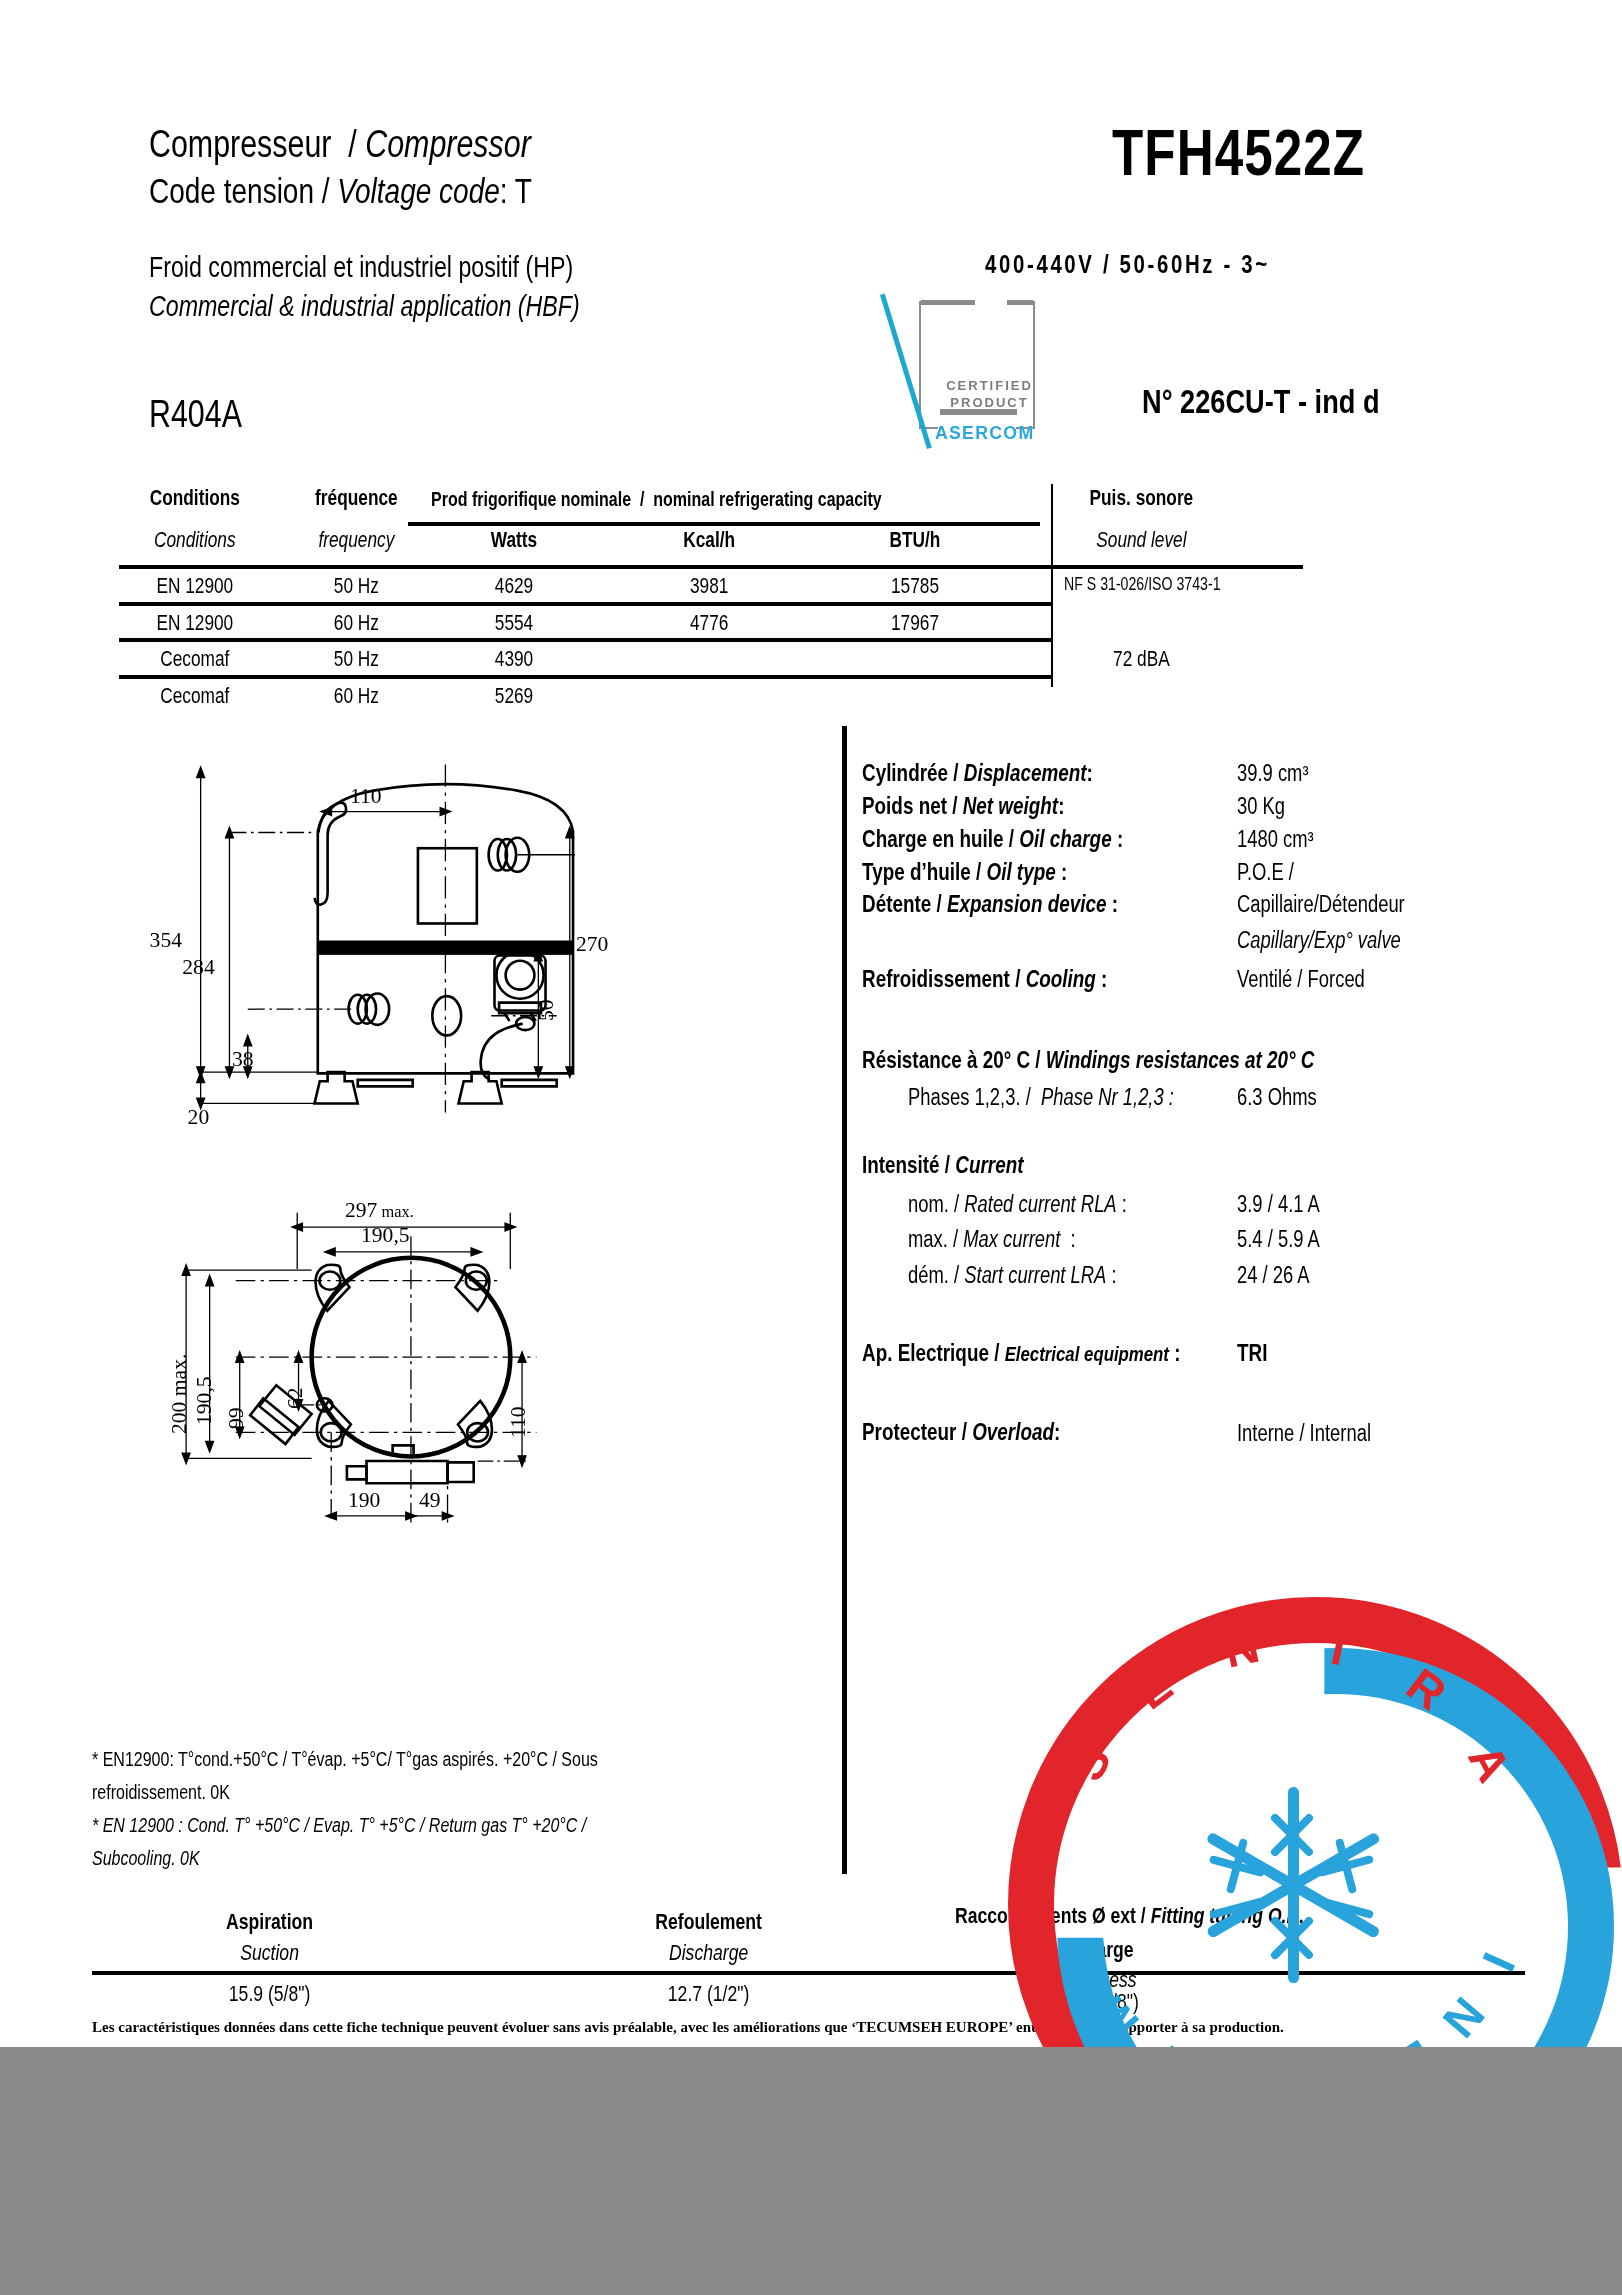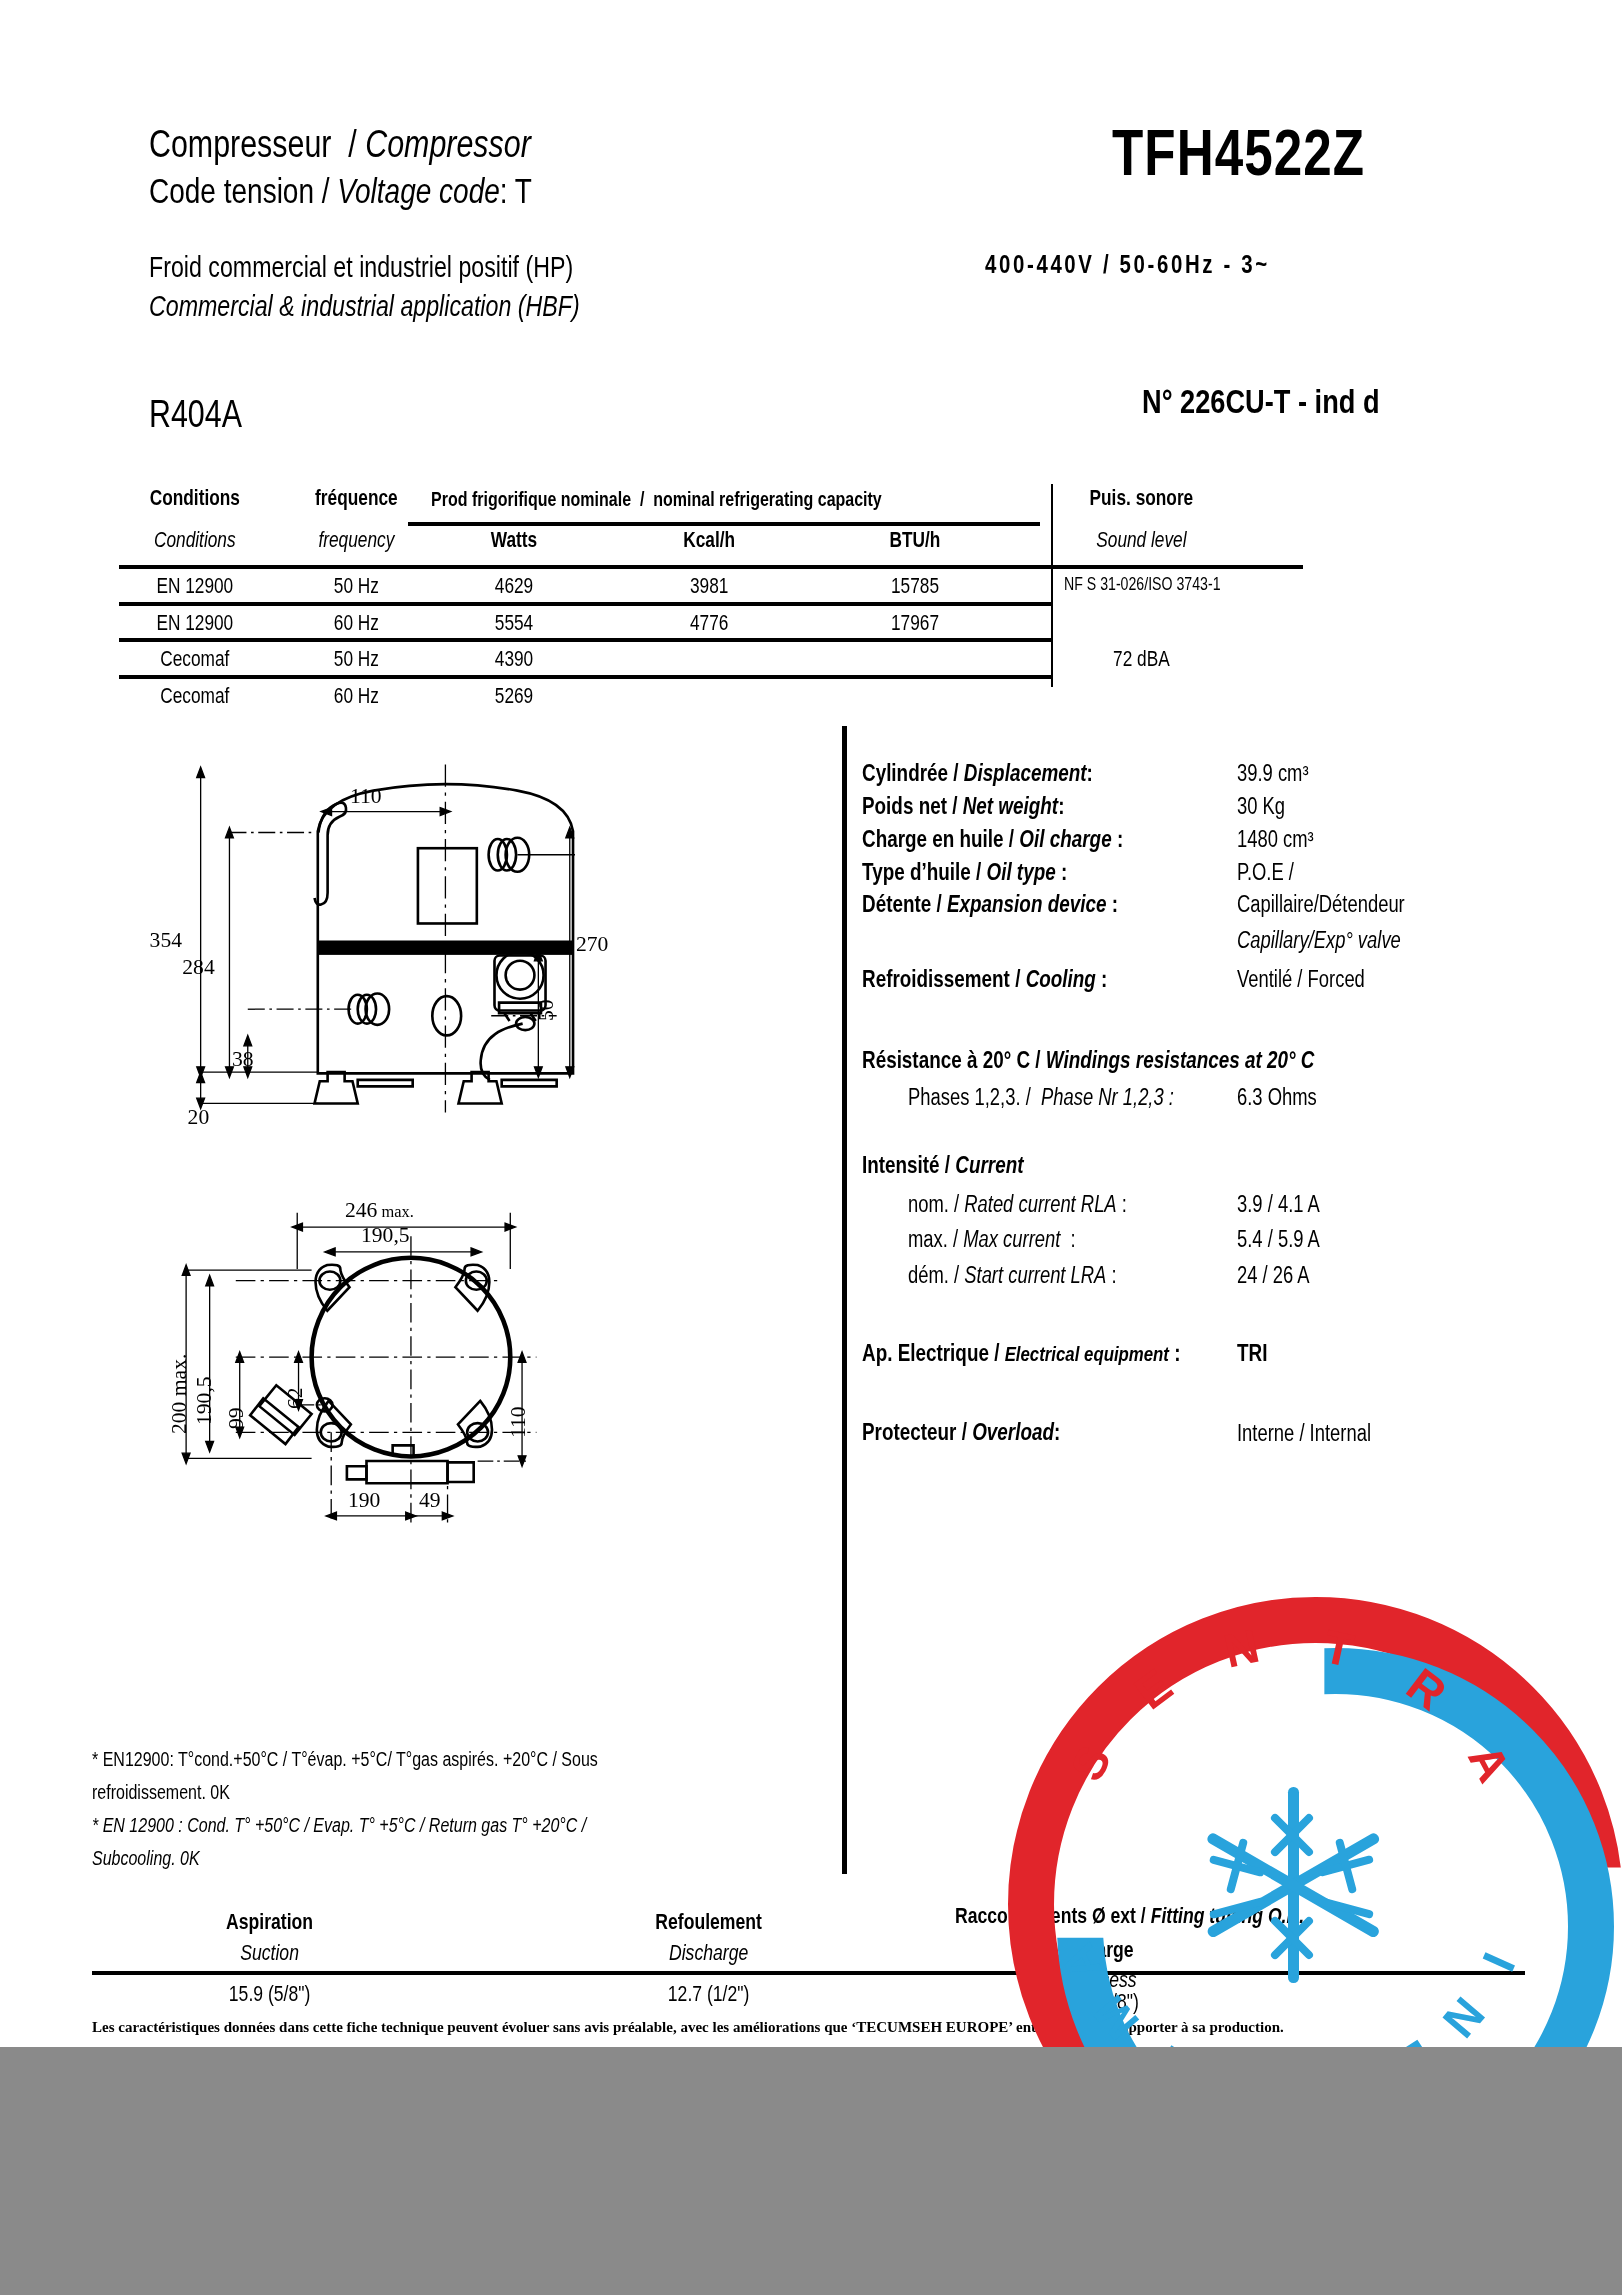--- a/index.html
+++ b/index.html
@@ -109,20 +109,30 @@
   <div class="t cond" id="h-voltage"><span>Code tension / </span><span class="it">Voltage code</span><span>: T</span></div>
 
   <div class="t cond" id="h-app-fr">Froid commercial et industriel positif (HP)</div>
   <div class="t cond it" id="h-app-en">Commercial &amp; industrial application (HBF)</div>
   <div class="t cond" id="h-refrigerant">R404A</div>
 
   <div class="t cond b" id="h-model">TFH4522Z</div>
   <div class="t cond b" id="h-supply">400-440V / 50-60Hz - 3~</div>
   <div class="t cond b" id="h-certno">N° 226CU-T - ind d</div>
 
+  <div class="asercom">
+    <div class="brk bl"></div>
+    <div class="brk br"></div>
+    <div class="bartop"></div>
+    <div class="bartop2"></div>
+    <div class="barbot"></div>
+    <div class="slash"></div>
+    <div class="cp"><span>CERTIFIED</span><br><span>PRODUCT</span></div>
+    <div class="nm">ASERCOM</div>
+  </div>
 
   <div id="perf">
 
     <div class="pcell cond b ctr" style="left:281px;top:3.9px;width:641px;font-size:20px;">Prod frigorifique nominale  /  nominal refrigerating capacity</div>
     <div class="rule" style="left:289px;top:38px;width:632px;"></div>
 
     <div class="pcell cond b ctr" style="left:13px;top:1.3px;width:157px;">Conditions</div>
     <div class="pcell cond b ctr" style="left:177px;top:1.3px;width:151px;">fréquence</div>
     <div class="pcell cond b ctr" style="left:936px;top:1.3px;width:216px;">Puis. sonore</div>
 
@@ -329,21 +339,21 @@
         <path d="M532 396 l6 16 l6 -16 z" fill="#000"></path>
         <line x1="470" y1="404" x2="548" y2="404" stroke-dasharray="24 6 4 6"></line>
 
         <line x1="246" y1="488" x2="368" y2="488"></line>
         <path d="M254 482 l-16 6 l16 6 z" fill="#000"></path>
         <path d="M360 482 l16 6 l-16 6 z" fill="#000"></path>
         <line x1="368" y1="488" x2="424" y2="488"></line>
         <path d="M416 482 l16 6 l-16 6 z" fill="#000"></path>
       </g>
     </svg>
-    <div class="dim" style="left:175px;top:1.3px;"><span>246</span><span class="dimsm"> </span><span class="dimsm">max.</span></div>
+    <div class="dim" style="left:175px;top:1.3px;"><span>297</span><span class="dimsm"> </span><span class="dimsm">max.</span></div>
     <div class="dim" style="left:191px;top:26px;">190,5</div>
     <div class="dimv" style="left:-2.6px;top:237px;">200 max.</div>
     <div class="dimv" style="left:22px;top:228px;">190,5</div>
     <div class="dimv" style="left:54px;top:232px;">99</div>
     <div class="dimv" style="left:113px;top:212px;">62</div>
     <div class="dimv" style="left:336px;top:241px;">110</div>
     <div class="dim" style="left:178px;top:291px;">190</div>
     <div class="dim" style="left:249px;top:291px;">49</div>
   </div>
 

